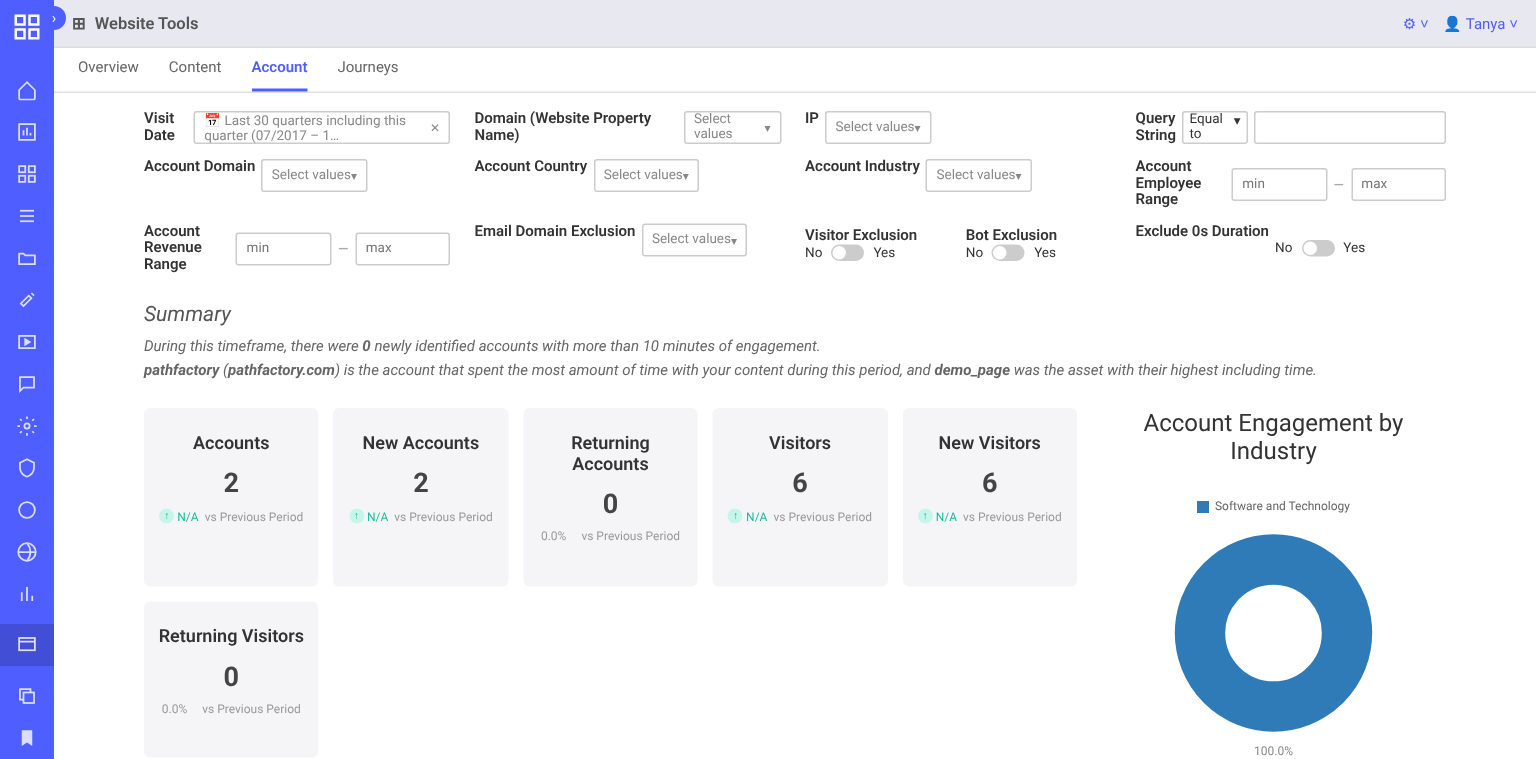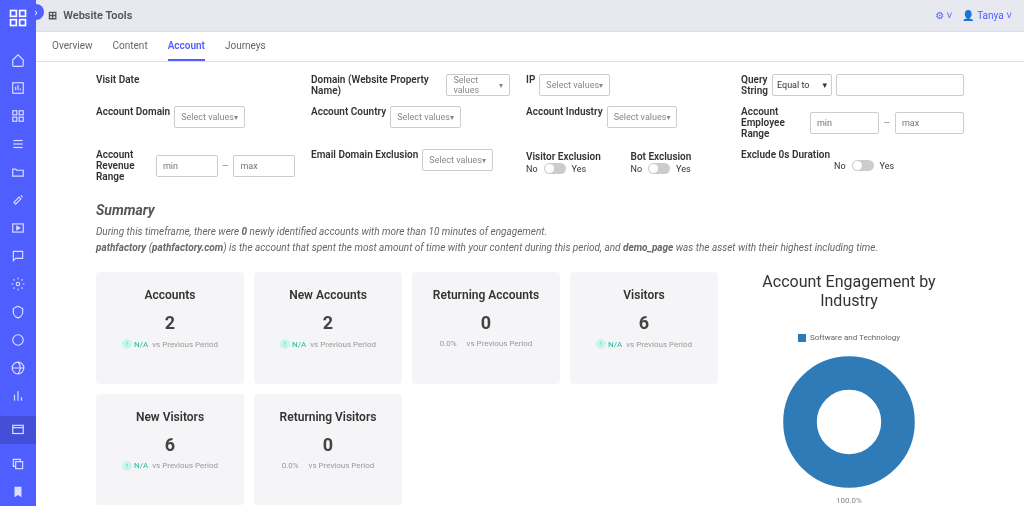--- a/index.html
+++ b/index.html
@@ -25,28 +25,28 @@
 .filter .control{height:22px;border:1px solid #ccc;border-radius:2px;padding:0 6px;font-size:9px;color:#888;display:flex;align-items:center;justify-content:space-between;background:#fff}
 .filter .control .chev{font-size:8px}
 .range-ctrl{display:flex;gap:4px;align-items:center}
 .range-ctrl input{width:48%;height:22px;border:1px solid #ccc;border-radius:2px;padding:0 6px;font-size:9px}
 .range-ctrl .dash{color:#aaa}
 .toggle-row{display:flex;align-items:center;gap:6px;font-size:9px;color:#333}
 .toggle{width:22px;height:11px;background:#ccc;border-radius:6px;position:relative}
 .toggle::after{content:'';position:absolute;width:9px;height:9px;background:#fff;border-radius:50%;top:1px;left:1px}
 .filters .sub-row{display:grid;grid-template-columns:repeat(2,1fr);gap:10px}
 .query-row{display:flex;gap:4px}
-.query-row .sel{width:60px;height:22px;border:1px solid #ccc;border-radius:2px;font-size:9px;padding:0 4px;display:flex;align-items:center;justify-content:space-between}
+.query-row .sel{width:44px;height:22px;border:1px solid #ccc;border-radius:2px;font-size:9px;padding:0 4px;display:flex;justify-content:space-between}
 .query-row input{flex:1;height:22px;border:1px solid #ccc;border-radius:2px;padding:0 6px;font-size:9px}
 .summary{margin:16px 0}
-.summary h3{font-size:14px;font-style:italic;color:#555;font-weight:700;margin-bottom:6px}
+.summary h3{font-size:14px;font-style:italic;color:#555;font-weight:400;margin-bottom:6px}
 .summary p{font-size:10px;font-style:italic;color:#666;line-height:1.6}
 .summary b{font-weight:700}
 .dashboard{display:flex;gap:16px;margin-top:16px}
-.cards{flex:1;display:grid;grid-template-columns:repeat(4,1fr);gap:10px}
+.cards{flex:1;display:grid;grid-template-columns:repeat(5,1fr);gap:10px}
 .card{background:#f5f5f7;border-radius:4px;padding:16px 8px;text-align:center}
 .card .title{font-size:12px;font-weight:600;color:#333;margin-bottom:10px}
 .card .value{font-size:18px;font-weight:700;color:#444;margin-bottom:6px}
 .card .subtitle{font-size:8px;color:#999;display:flex;align-items:center;justify-content:center;gap:4px}
 .card .badge{color:#1abc9c;display:inline-flex;align-items:center;gap:2px}
 .card .badge .ico{width:10px;height:10px;border-radius:50%;background:#c8f5ea;display:inline-flex;align-items:center;justify-content:center;font-size:7px}
 .chart-panel{width:230px;text-align:center}
 .chart-panel .chart-title{font-size:16px;font-weight:400;color:#333;margin-bottom:23px}
 .chart-panel .legend{font-size:8px;color:#666;display:flex;align-items:center;justify-content:center;gap:4px;margin-bottom:10px}
 .chart-panel .legend .sw{width:8px;height:8px;background:#2f7bb8}
@@ -187,20 +187,24 @@
       <div class="tab">Overview</div>
       <div class="tab">Content</div>
       <div class="tab active">Account</div>
       <div class="tab">Journeys</div>
     </div>
 
     <div class="content">
       <div class="filters">
         <div class="filter">
           <label>Visit Date</label>
+          <div class="control">
+              <span>📅 <span>Last 30 quarters including this quarter (07/2017 – 1…</span></span>
+              <span class="chev">✕</span>
+            </div>
         </div>
         <div class="filter">
           <label>Domain (Website Property Name)</label>
           <div class="control">
               <span>Select values</span>
               <span class="chev">▾</span>
             </div>
         </div>
         <div class="filter">
           <label>IP</label>

